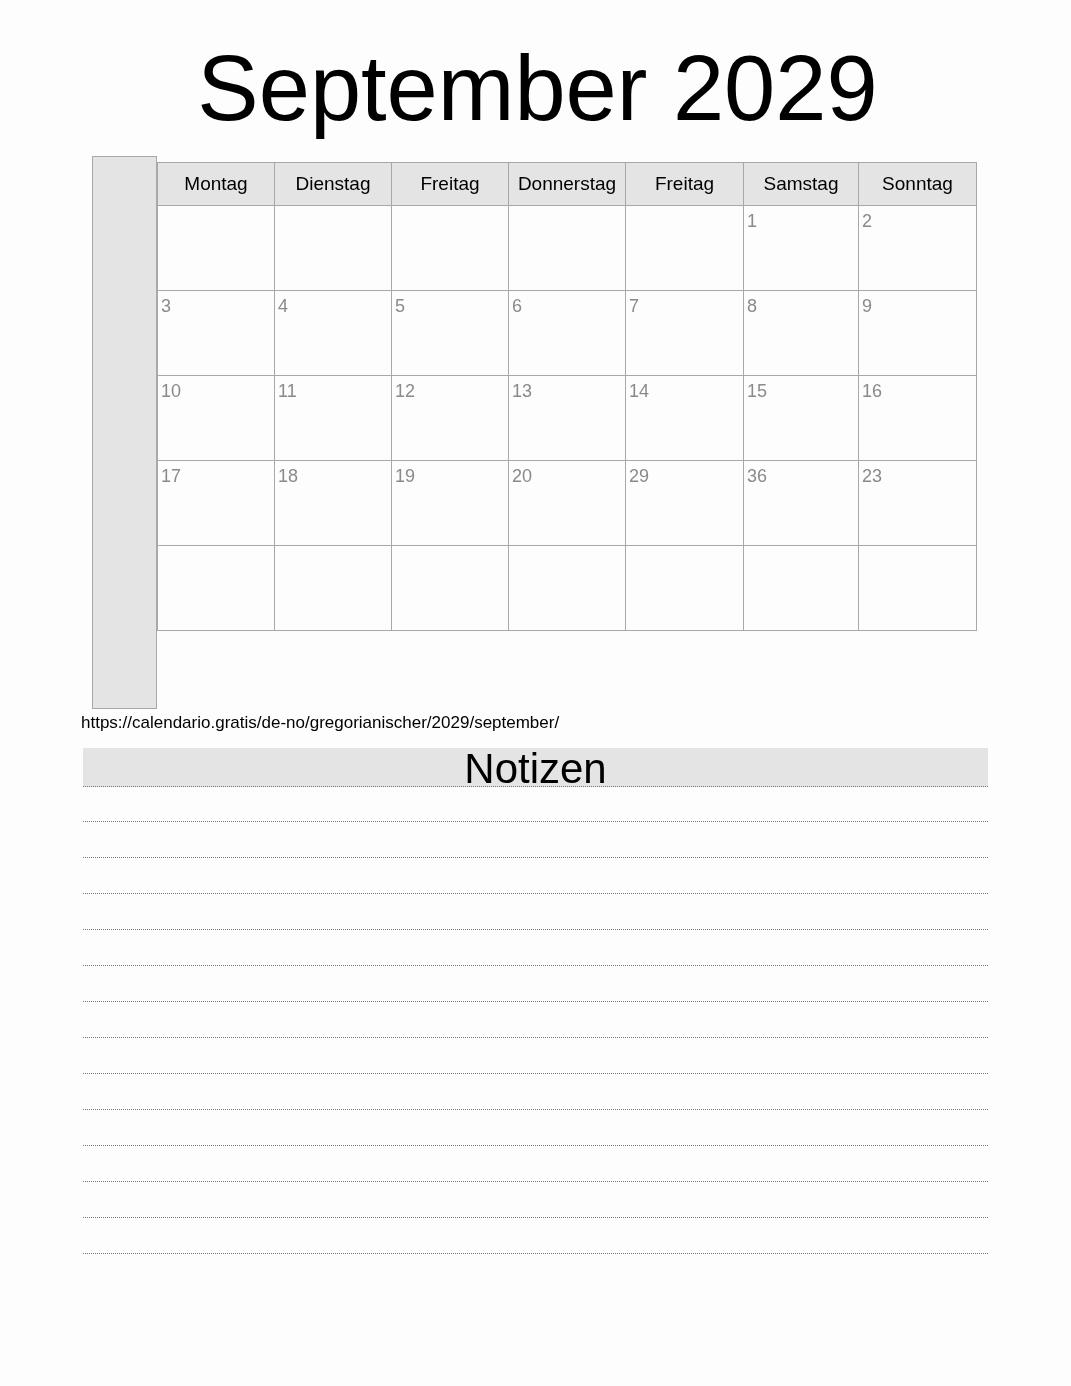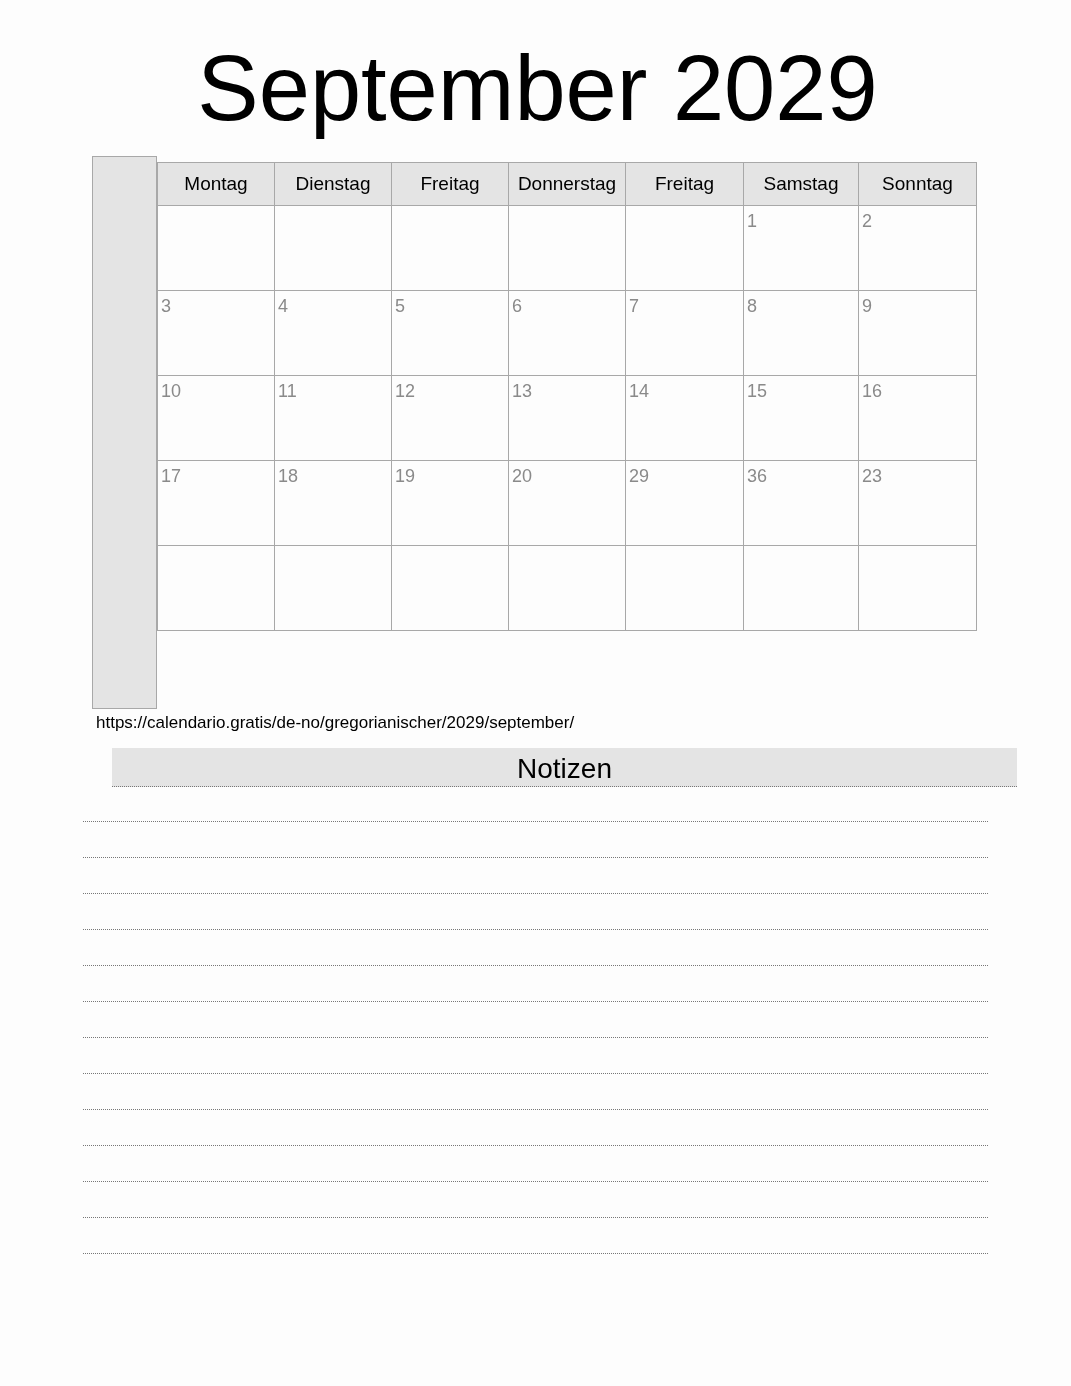--- a/index.html
+++ b/index.html
@@ -3,22 +3,22 @@
 <meta charset="utf-8">
 <style>
   html,body{margin:0;padding:0;background:#fdfdfd;}
   body{width:1071px;height:1386px;position:relative;overflow:hidden;font-family:"Liberation Sans",sans-serif;color:#000;}
   .title{position:absolute;left:0;width:1075px;top:38px;text-align:center;font-size:92px;line-height:100px;letter-spacing:0px;}
   .weekcol{position:absolute;left:92px;top:156px;width:65px;height:553px;background:#e4e4e4;border:1px solid #a8a8a8;box-sizing:border-box;}
   table.cal{position:absolute;left:157px;top:156px;border-collapse:collapse;table-layout:fixed;margin-top:6px;}
   table.cal th{height:42px;background:#e4e4e4;font-weight:normal;font-size:19px;border:1px solid #a8a8a8;padding:0;text-align:center;}
   table.cal td{height:84px;border:1px solid #a8a8a8;vertical-align:top;padding:0;background:#fdfdfd;}
   table.cal td span{display:block;padding:5px 0 0 3px;font-size:18px;color:#8a8a8a;line-height:20px;}
-  .url{position:absolute;left:96px;top:713px;font-size:17px;text-align:right;}
-  .notes-head{position:absolute;left:83px;top:748px;width:905px;height:38px;background:#e4e4e4;text-align:center;font-size:28px;line-height:42px;border-bottom:1px dotted #777;margin-left:29px;}
+  .url{position:absolute;left:81px;top:713px;font-size:17px;text-align:right;}
+  .notes-head{position:absolute;left:83px;top:748px;width:905px;height:38px;background:#e4e4e4;text-align:center;font-size:42px;line-height:42px;border-bottom:1px dotted #777;}
   .lines{position:absolute;left:83px;top:786px;width:905px;}
   .line{height:35px;border-bottom:1px dotted #777;}
 </style>
 </head>
 <body>
 
 <div class="title">September 2029</div>
 
 <div class="weekcol"></div>
 

